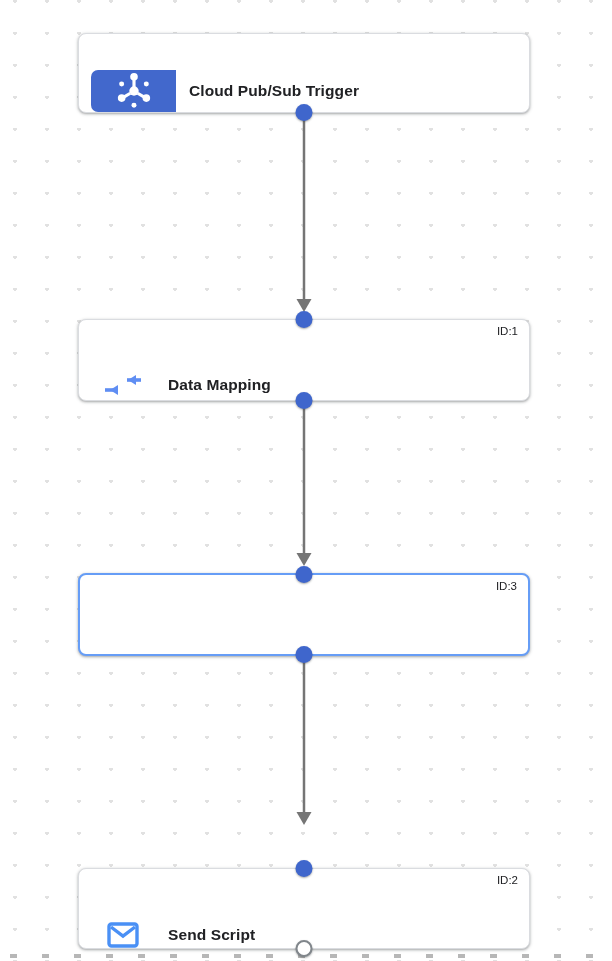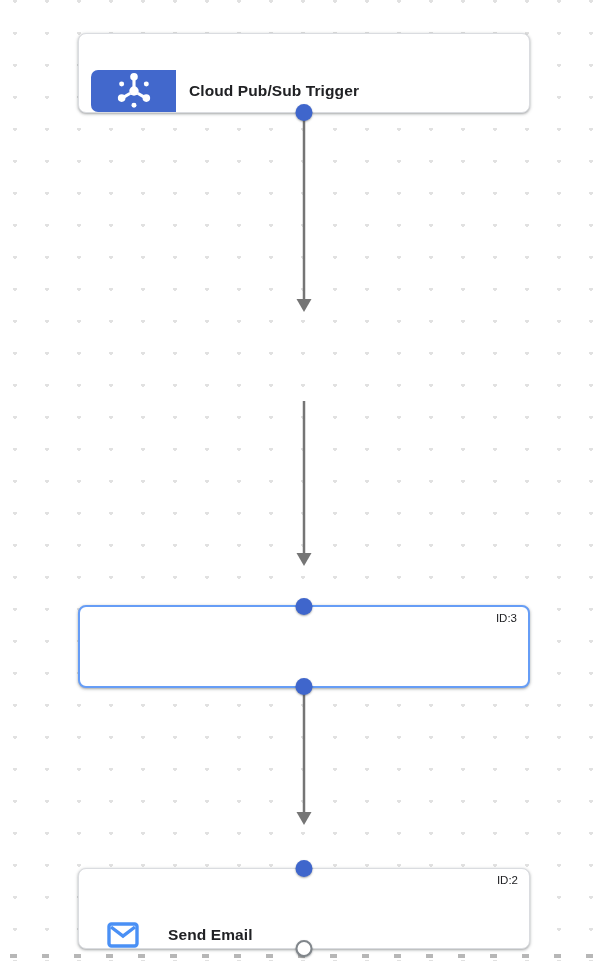--- a/index.html
+++ b/index.html
@@ -146,36 +146,54 @@
             <circle cx="9.4" cy="-5.4" r="1.9"></circle>
             <circle cx="0" cy="10.8" r="1.9"></circle>
           </g>
         </svg>
       </div>
       <span class="node-label">Cloud Pub/Sub Trigger</span>
     </div>
     <div class="port bottom"></div>
   </div>
 
+  <div class="node task" style="top:319px; height:82px;">
+    <span class="id-badge">ID:1</span>
+    <div class="body">
+      <div class="task-icon">
+        <svg width="40" height="30" viewBox="0 0 40 30">
+          <g stroke="#5f8ef3" stroke-width="3.6" fill="#5f8ef3">
+            <line x1="38" y1="10" x2="24" y2="10"></line>
+            <polygon points="25,10 33,5 33,15" stroke="none"></polygon>
+            <line x1="2" y1="20" x2="14" y2="20"></line>
+            <polygon points="15,20 7,15 7,25" stroke="none" transform="rotate(180 11 20)"></polygon>
+          </g>
+        </svg>
+      </div>
+      <span class="node-label">Data Mapping</span>
+    </div>
+    <div class="port top"></div>
+    <div class="port bottom"></div>
+  </div>
 
-  <div class="node task selected" style="top:605px; height:83px;text-decoration:underline;">
+  <div class="node task selected" style="top:573px; height:83px;text-decoration:underline;">
     <span class="id-badge">ID:3</span>
     <div class="port top"></div>
     <div class="port bottom"></div>
   </div>
 
   <div class="node task" style="top:868px; height:81px;">
     <span class="id-badge">ID:2</span>
     <div class="body">
       <div class="task-icon">
         <svg width="32" height="26" viewBox="0 0 32 26">
           <rect x="2" y="2" width="28" height="22" rx="2.5" fill="none" stroke="#4a90f5" stroke-width="3.4"></rect>
           <polyline points="4,5 16,14 28,5" fill="none" stroke="#4a90f5" stroke-width="3.4"></polyline>
         </svg>
       </div>
-      <span class="node-label">Send Email</span>
+      <span class="node-label">Send Script</span>
     </div>
     <div class="port top"></div>
     <div class="port bottom hollow"></div>
   </div>
 
   <div class="bottom-dash-row"></div>
 </div>
 
 </body></html>

